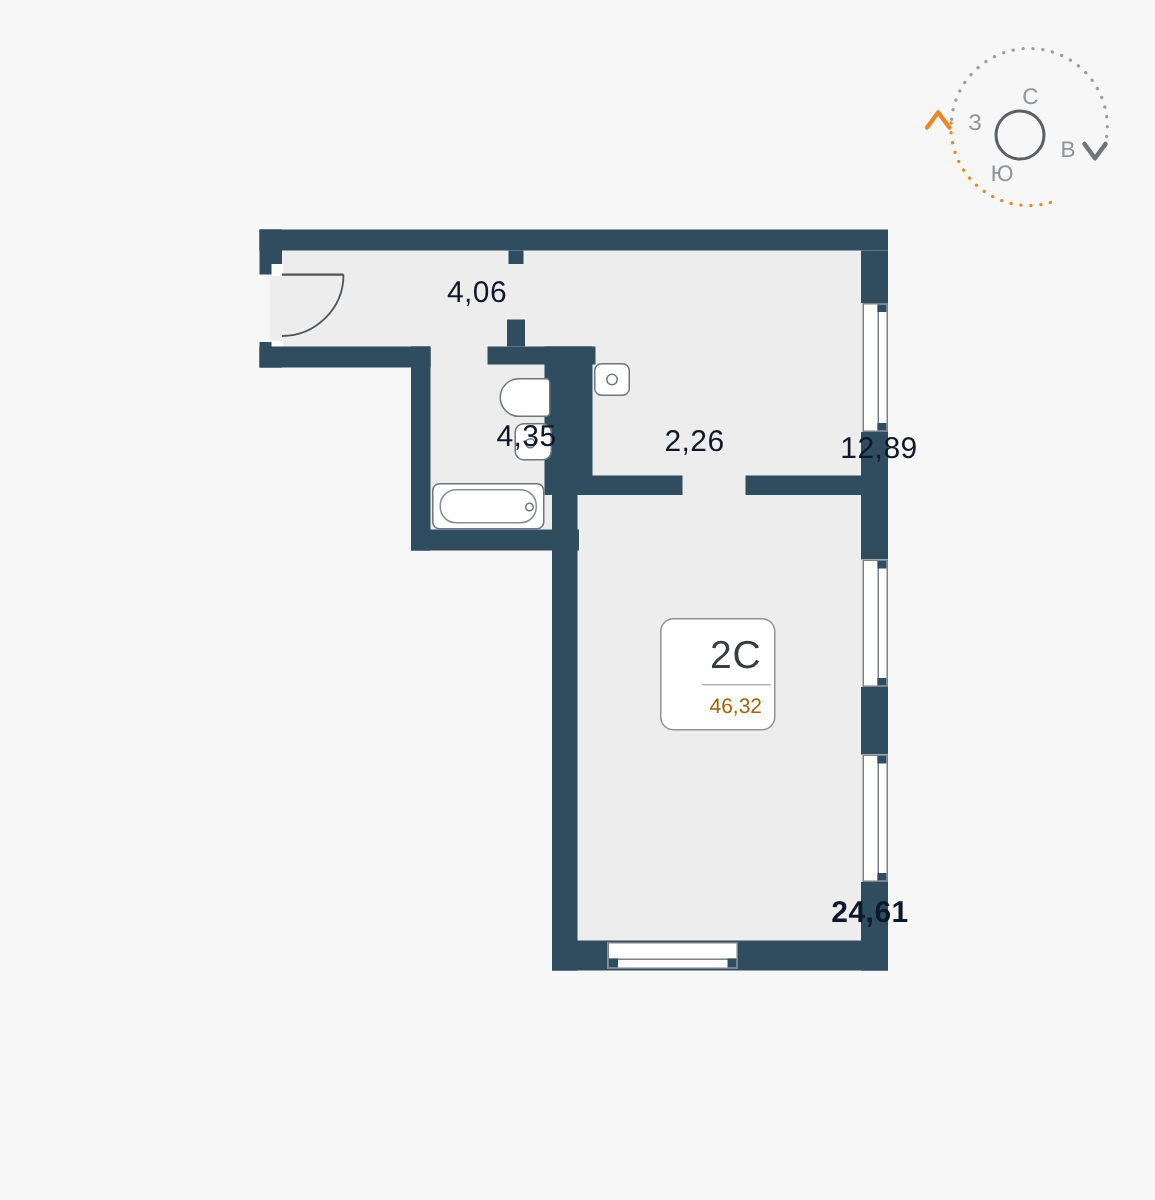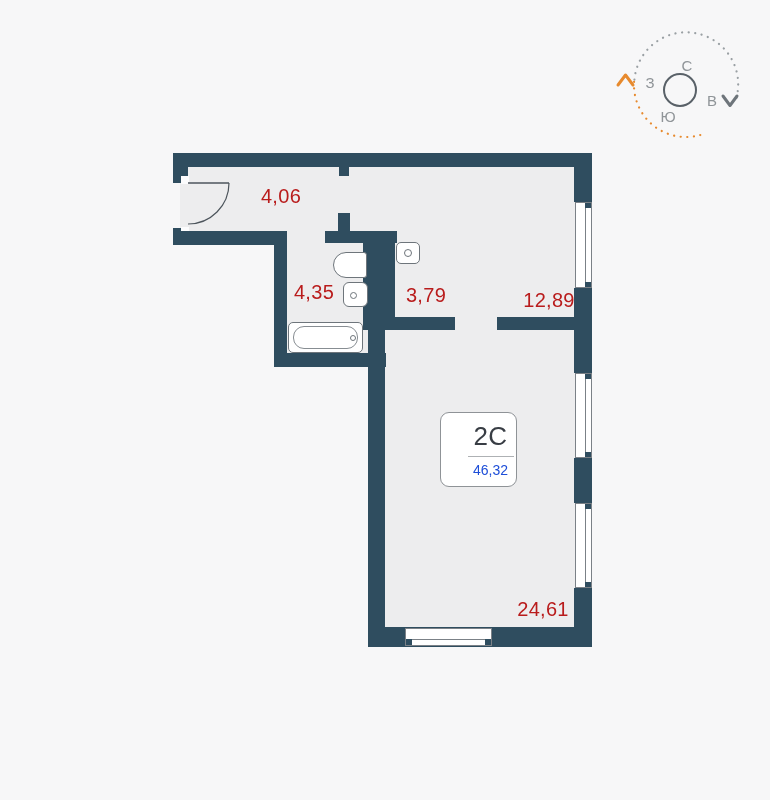--- a/index.html
+++ b/index.html
@@ -1,38 +1,38 @@
 <!DOCTYPE html>
 <html><head>
 <meta charset="utf-8">
 <style>
   html,body{margin:0;padding:0;background:#f7f7f8;}
   .canvas{position:relative;width:770px;height:800px;background:#f7f7f8;overflow:hidden;
           font-family:"Liberation Sans",sans-serif;}
   .fill{position:absolute;background:#ededee;}
   .wall{position:absolute;background:#2f4d5f;}
   .jamb{position:absolute;width:8px;height:8px;background:#fcfcfd;}
-  .lbl{position:absolute;transform:translate(-50%,-50%);font-size:20px;color:#b91c1c;
-       letter-spacing:.3px;white-space:nowrap;}
+  .lbl{position:absolute;transform:translate(-50%,-50%);font-size:20px;color:#0f172a;
+       letter-spacing:.3px;white-space:nowrap;margin-left:37px;}
   .fx{position:absolute;background:#ffffff;border:1.5px solid #6e757b;box-sizing:border-box;}
   .fx .dot{position:absolute;border:1.2px solid #6e757b;border-radius:50%;background:#fff;box-sizing:border-box;}
   .tub-inner{position:absolute;left:4px;top:3px;right:4px;bottom:3px;border:1px solid #878d92;
              border-radius:11px;box-sizing:border-box;}
   .win-v{position:absolute;width:17px;background:#fff;border:1px solid #7b8187;box-sizing:border-box;}
   .win-v .vline{position:absolute;left:9px;top:0;bottom:0;width:1px;background:#7b8187;}
   .win-v .cap{position:absolute;right:0;width:6px;height:5px;background:#2f4d5f;}
   .win-h{position:absolute;height:18px;background:#fff;border:1px solid #7b8187;box-sizing:border-box;}
   .win-h .hline{position:absolute;top:10px;left:0;right:0;height:1px;background:#7b8187;}
   .win-h .cap{position:absolute;bottom:0;width:6px;height:6px;background:#2f4d5f;}
   .badge{position:absolute;left:440px;top:412px;width:77px;height:75px;background:#fff;
          border:1.5px solid #8f9397;border-radius:9px;box-sizing:border-box;
          display:flex;flex-direction:column;align-items:center;justify-content:center;padding-left:24px;}
   .badge .type{font-size:26px;color:#383d44;letter-spacing:.5px;}
   .badge .div{width:46px;height:1px;background:#aeb1b4;margin:4px 0 5px;}
-  .badge .area{font-size:14px;color:#1d4ed8;}
+  .badge .area{font-size:14px;color:#a16207;}
   svg{position:absolute;overflow:visible;}
   .compass-letter{fill:#8f9498;font-size:15px;font-family:"Liberation Sans",sans-serif;}
 </style>
 </head>
 <body>
 
 <div class="canvas">
 
   <div class="fill" style="left:180px;top:160px;width:404px;height:78px;"></div>
   <div class="fill" style="left:280px;top:238px;width:110px;height:122px;"></div>
@@ -92,23 +92,23 @@
   <div class="fx" style="left:288px;top:322px;width:75px;height:31px;border-radius:5px;">
     <div class="tub-inner"></div>
     <div class="dot" style="left:61px;top:12px;width:6px;height:6px;"></div>
   </div>
   <div class="fx" style="left:396px;top:242px;width:24px;height:22px;border-radius:5px;">
     <div class="dot" style="left:7px;top:6px;width:8px;height:8px;"></div>
   </div>
 
   <div class="lbl" style="left:281px;top:196px;">4,06</div>
   <div class="lbl" style="left:314px;top:292px;text-align:center;">4,35</div>
-  <div class="lbl" style="left:426px;top:295px;">3,79</div>
+  <div class="lbl" style="left:426px;top:295px;">2,26</div>
   <div class="lbl" style="left:549px;top:300px;">12,89</div>
-  <div class="lbl" style="left:543px;top:609px;">24,61</div>
+  <div class="lbl" style="left:543px;top:609px;font-weight:bold;">24,61</div>
 
   <div class="badge">
     <div class="type">2С</div>
     <div class="div"></div>
     <div class="area">46,32</div>
   </div>
 
   <svg style="left:605px;top:15px;" width="160" height="150" viewBox="0 0 160 150">
     <path d="M29.4 64.6 A52 52 0 1 1 130.7 85.2" fill="none" stroke="#9aa0a4" stroke-width="2.2" stroke-dasharray="0.1 6.5" stroke-linecap="round"></path>
     <path d="M95.3 120 A52 52 0 0 1 29.1 66.4" fill="none" stroke="#e78a2e" stroke-width="2.2" stroke-dasharray="0.1 6.5" stroke-linecap="round"></path>

